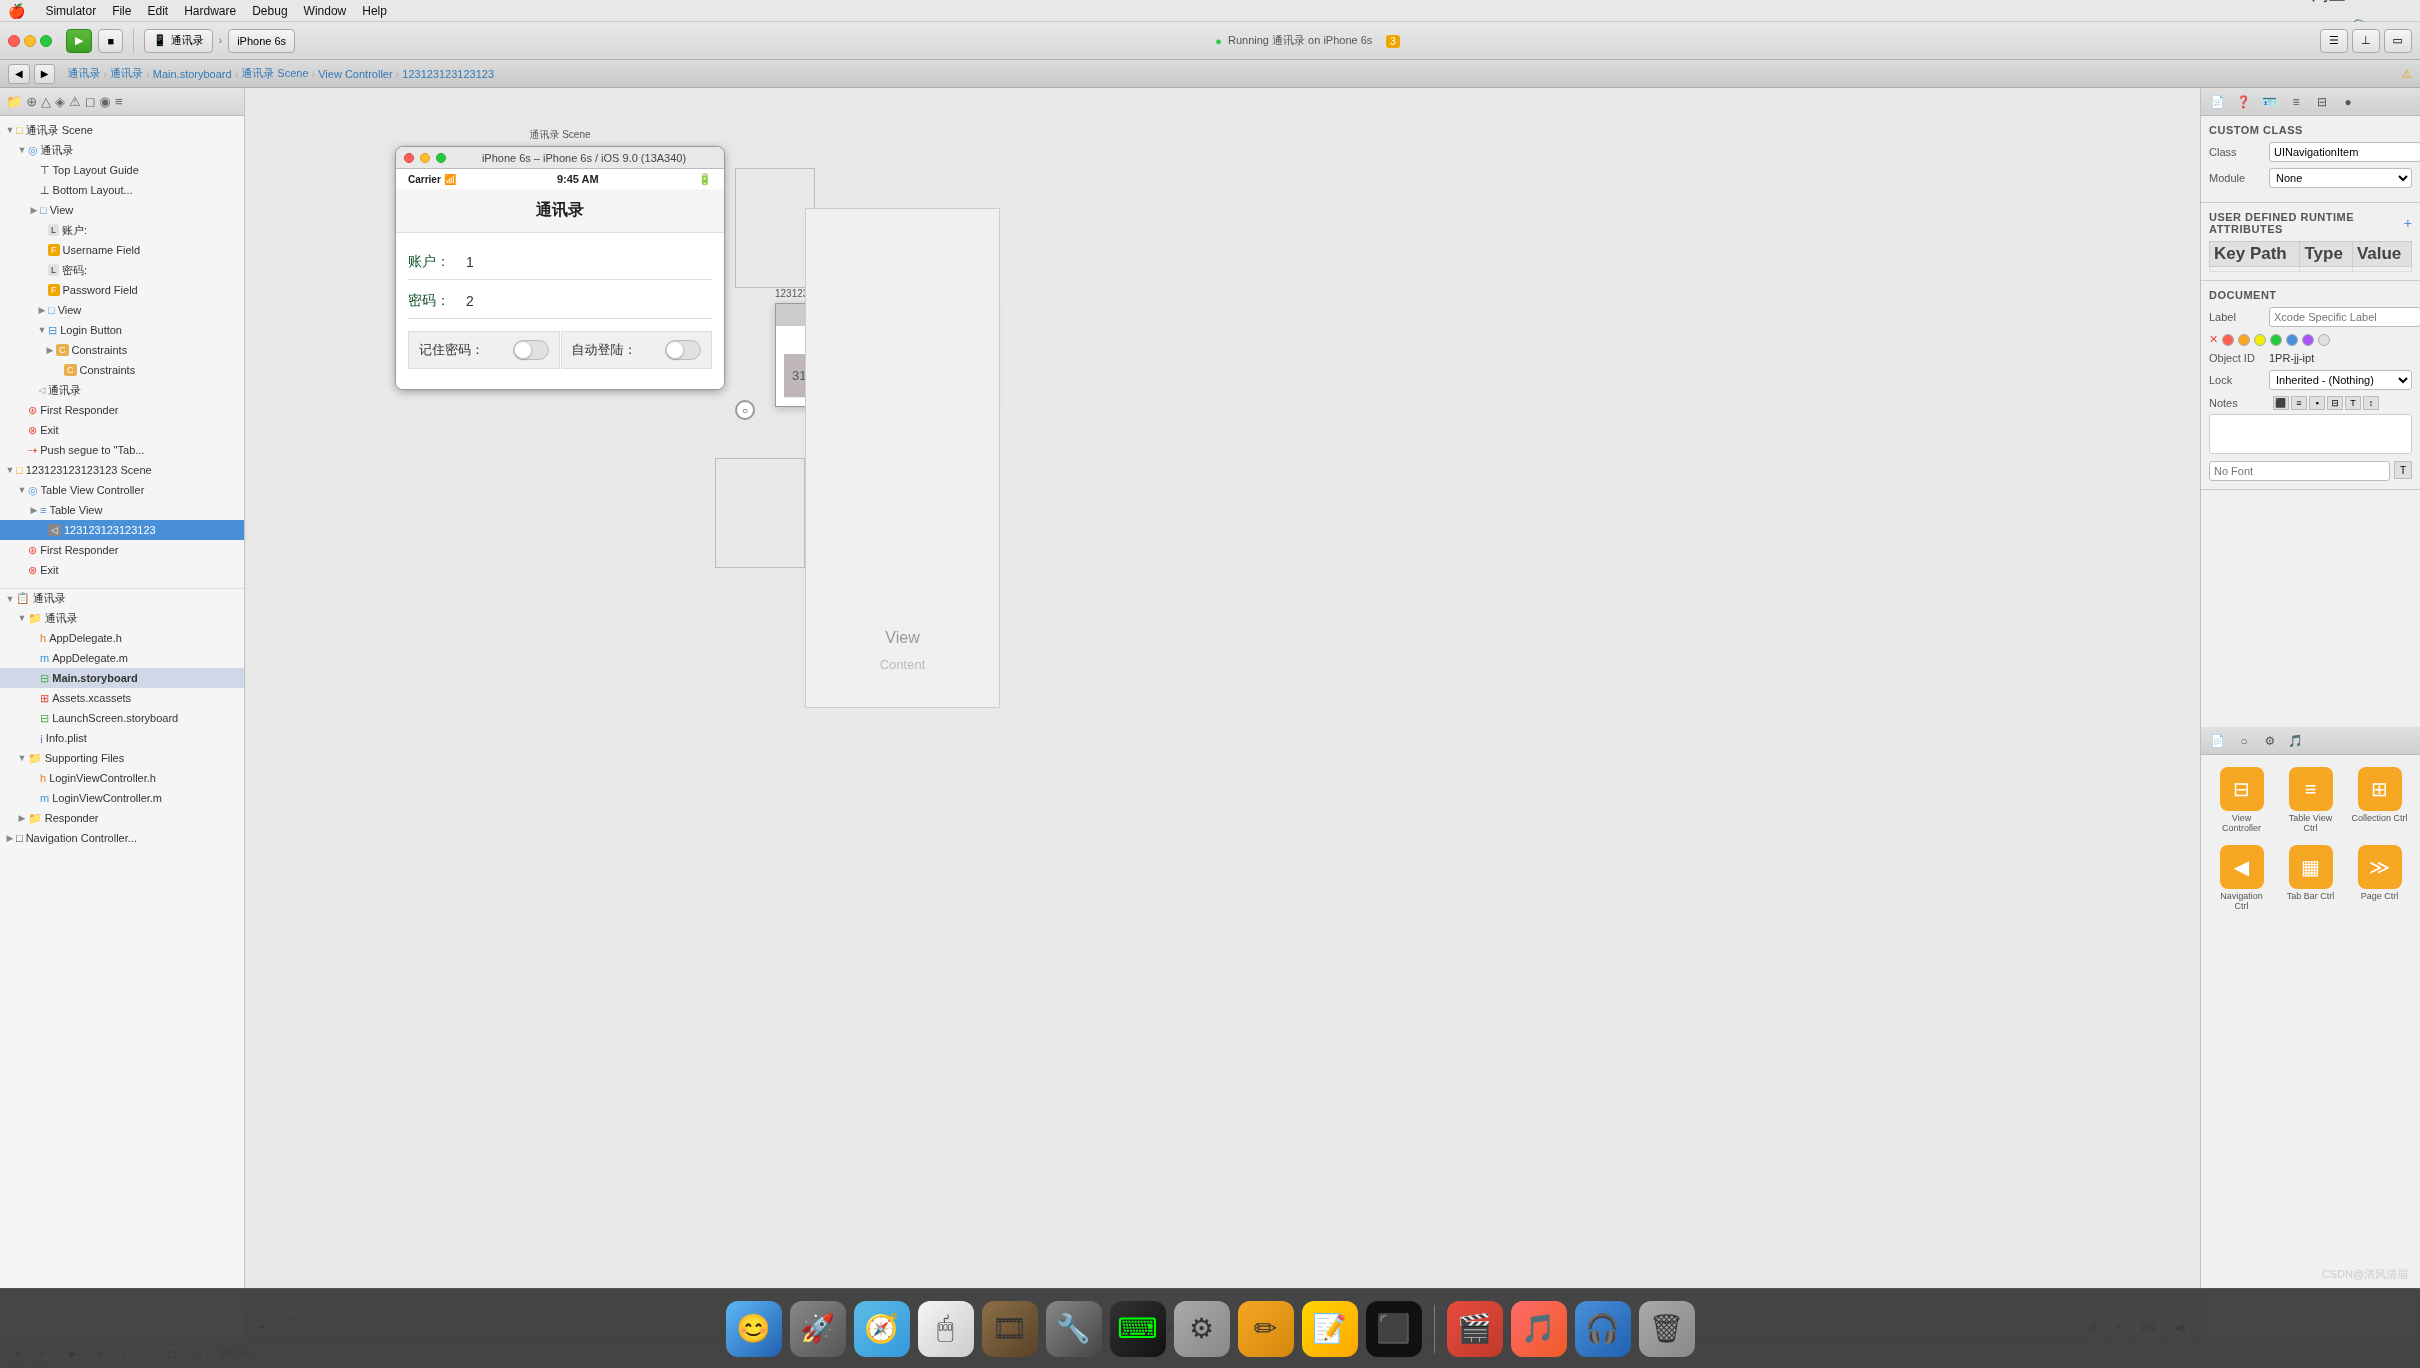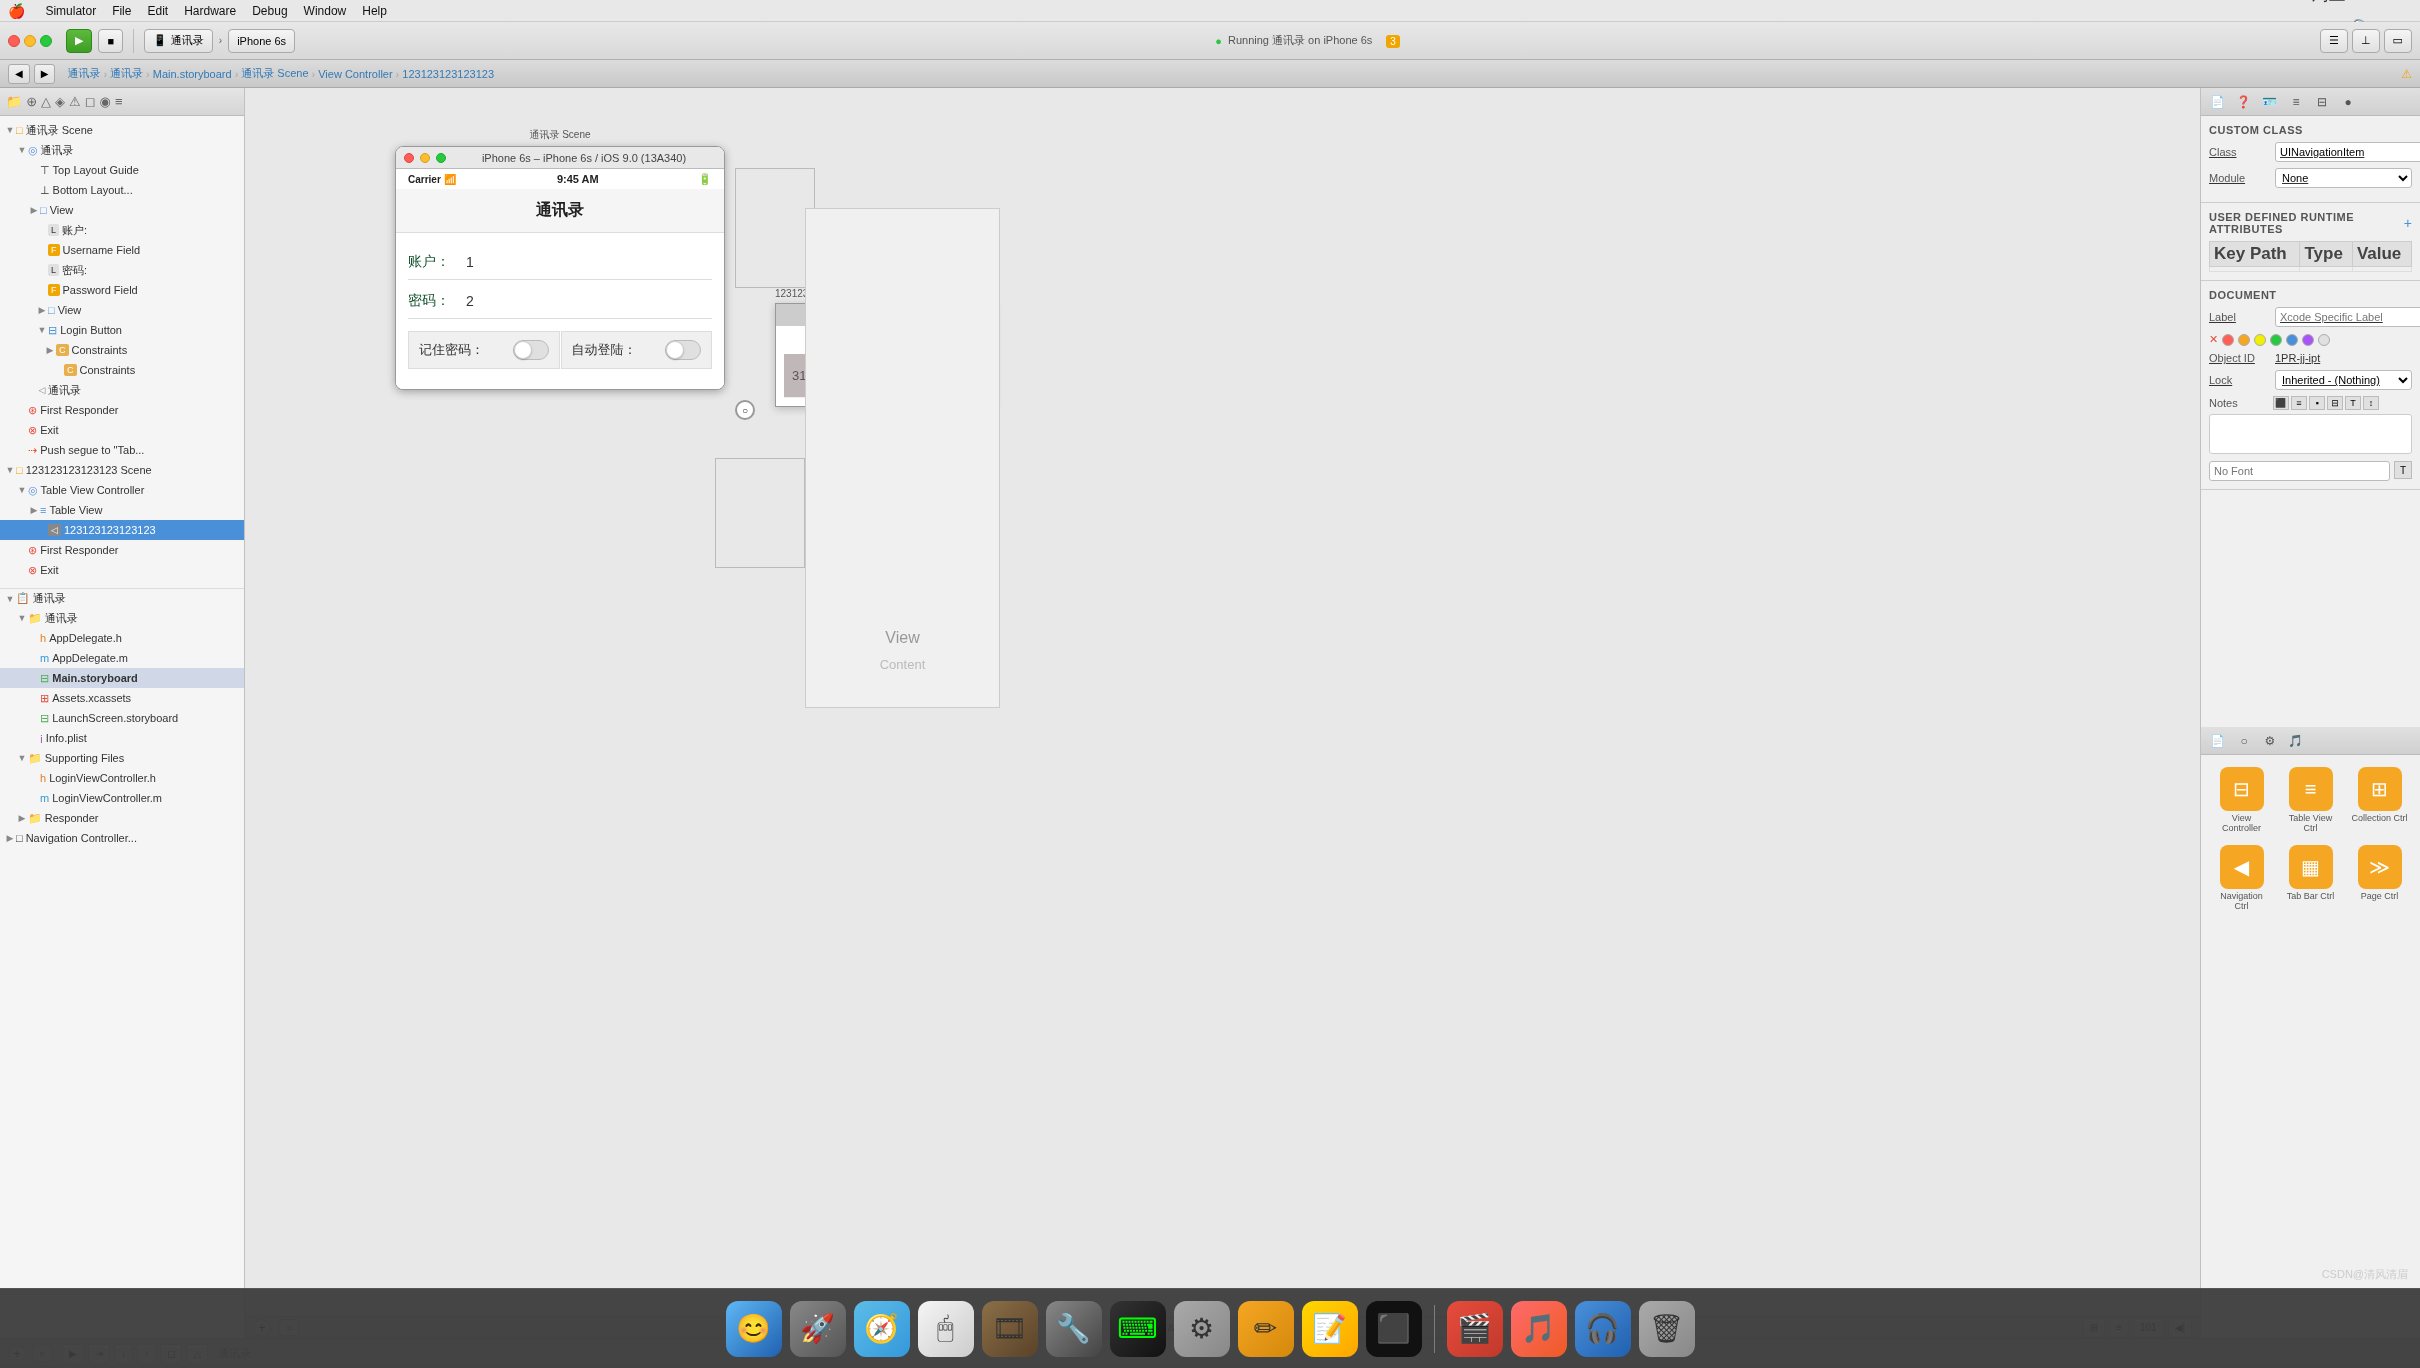--- a/index.html
+++ b/index.html
@@ -421,22 +421,20 @@
       font-weight: 600;
       color: #555;
       margin-bottom: 6px;
       text-transform: uppercase;
       letter-spacing: 0.5px;
     }
     .utils-row {
       display: flex;
       align-items: center;
       margin-bottom: 6px;
-      gap: 6px;
-      text-decoration: underline;
     }
     .utils-label {
       font-size: 11px;
       color: #555;
       width: 60px;
       flex-shrink: 0;
     }
     .utils-field {
       flex: 1;
       height: 20px;

